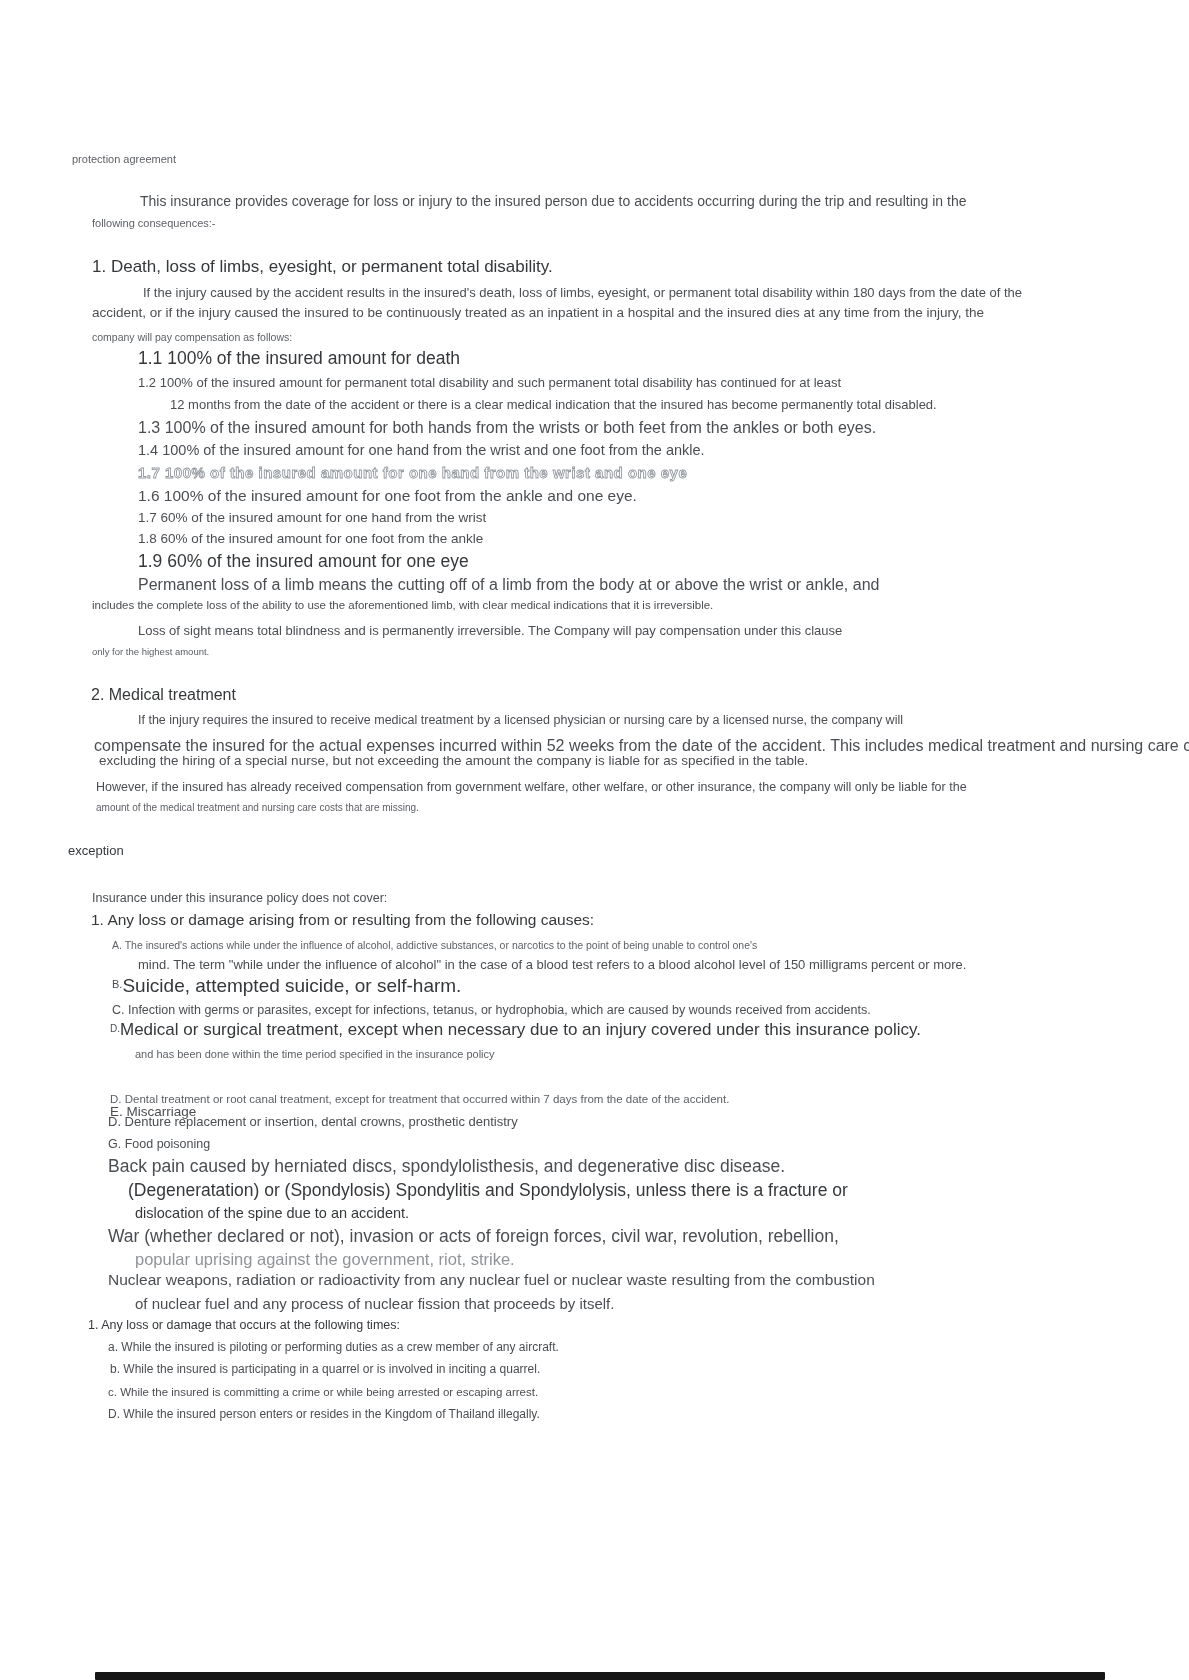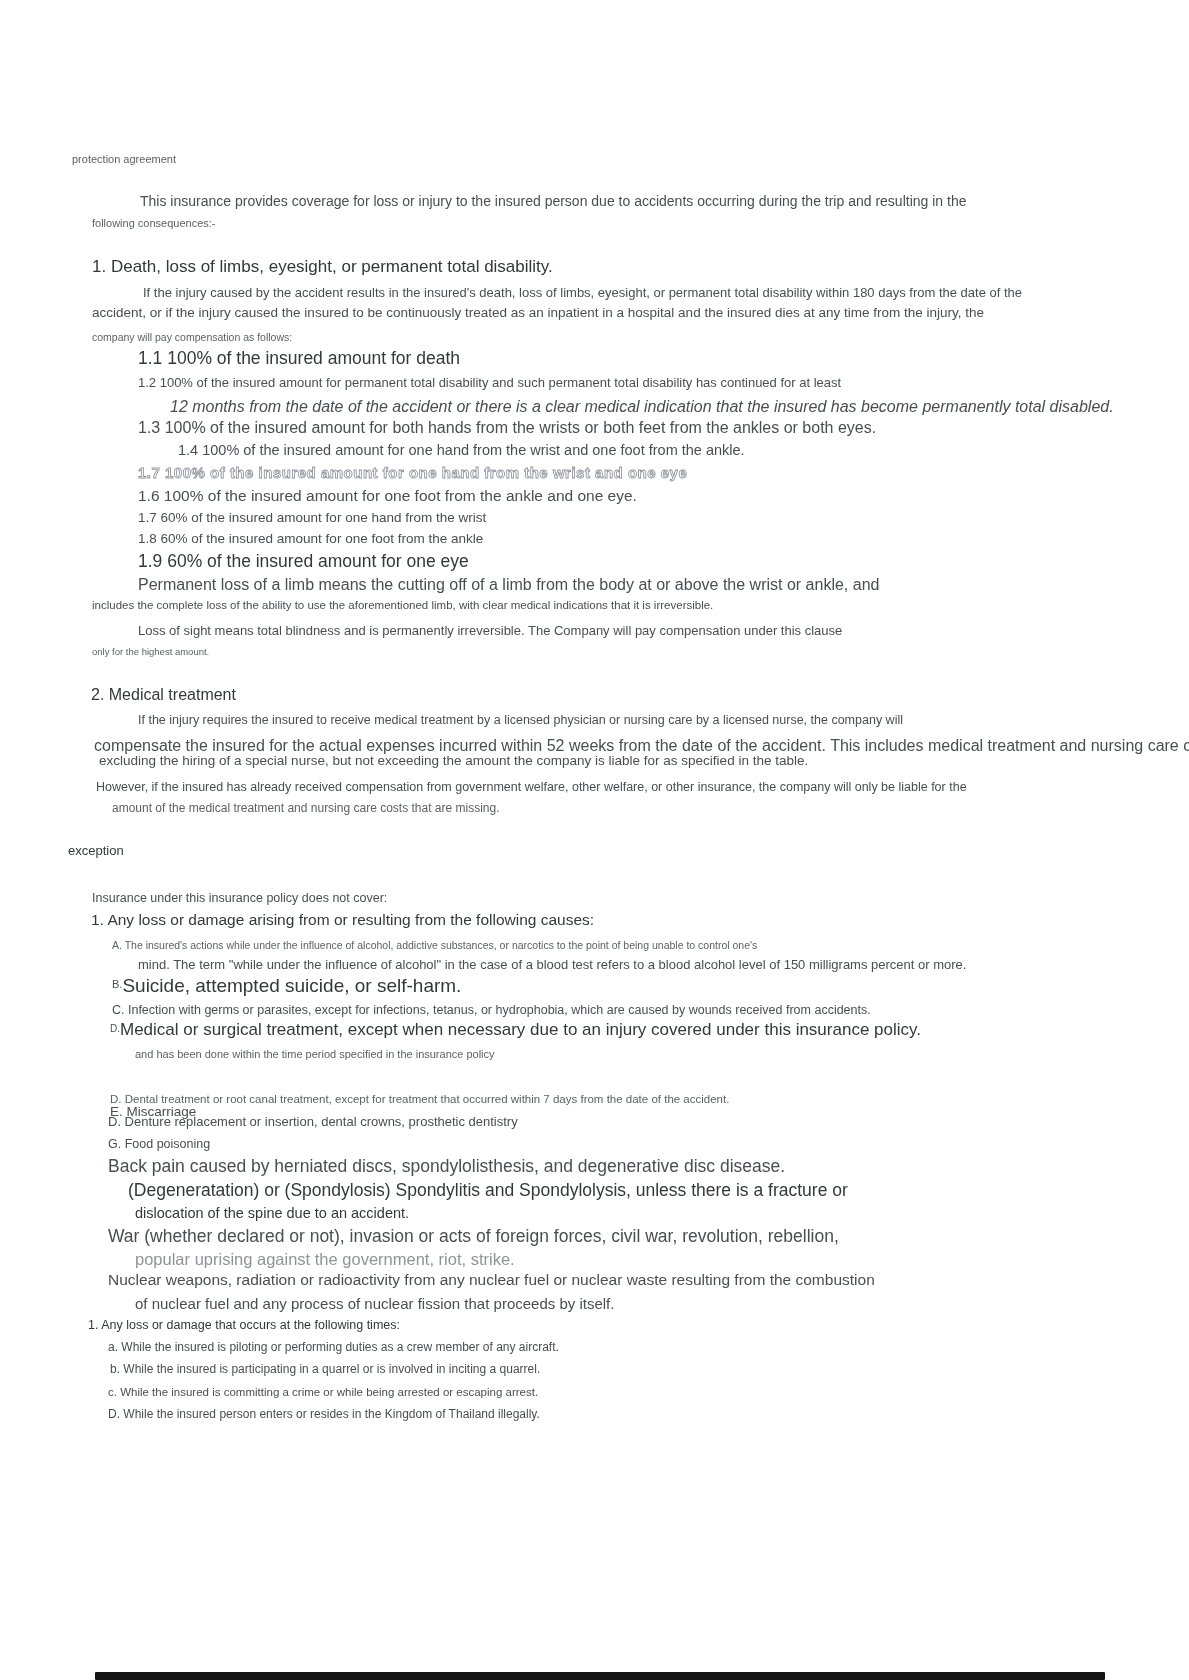--- a/index.html
+++ b/index.html
@@ -56,41 +56,41 @@
   <div class="line faint" style="left:92px; top:217px; font-size:11px;">following consequences:-</div>
 
   <div class="line dark" style="left:92px; top:257px; font-size:17px;">1. Death, loss of limbs, eyesight, or permanent total disability.</div>
 
   <div class="line body" style="left:143px; top:286px; font-size:13px;">If the injury caused by the accident results in the insured's death, loss of limbs, eyesight, or permanent total disability within 180 days from the date of the</div>
   <div class="line body" style="left:92px; top:305px; font-size:13.5px;">accident, or if the injury caused the insured to be continuously treated as an inpatient in a hospital and the insured dies at any time from the injury, the</div>
   <div class="line faint" style="left:92px; top:331px; font-size:10.5px;">company will pay compensation as follows:</div>
 
   <div class="line dark" style="left:138px; top:348px; font-size:17.5px;">1.1 100% of the insured amount for death</div>
   <div class="line body" style="left:138px; top:376px; font-size:13px;">1.2 100% of the insured amount for permanent total disability and such permanent total disability has continued for at least</div>
-  <div class="line body" style="left:170px; top:398px; font-size:16px;font-style:italic;">12 months from the date of the accident or there is a clear medical indication that the insured has become permanently total disabled.</div>
+  <div class="line body" style="left:170px; top:398px; font-size:13px;">12 months from the date of the accident or there is a clear medical indication that the insured has become permanently total disabled.</div>
   <div class="line body" style="left:138px; top:419px; font-size:16px;">1.3 100% of the insured amount for both hands from the wrists or both feet from the ankles or both eyes.</div>
-  <div class="line body" style="left:138px; top:442px; font-size:14.5px;margin-left:40px;">1.4 100% of the insured amount for one hand from the wrist and one foot from the ankle.</div>
+  <div class="line body" style="left:138px; top:442px; font-size:14.5px;">1.4 100% of the insured amount for one hand from the wrist and one foot from the ankle.</div>
   <div class="line outline" style="left:138px; top:464px; font-size:15px; font-weight:bold;">1.7 100% of the insured amount for one hand from the wrist and one eye</div>
   <div class="line body" style="left:138px; top:487px; font-size:15.5px;">1.6 100% of the insured amount for one foot from the ankle and one eye.</div>
   <div class="line body" style="left:138px; top:510px; font-size:13.5px;">1.7 60% of the insured amount for one hand from the wrist</div>
   <div class="line body" style="left:138px; top:531px; font-size:13.5px;">1.8 60% of the insured amount for one foot from the ankle</div>
   <div class="line dark" style="left:138px; top:551px; font-size:17.5px;">1.9 60% of the insured amount for one eye</div>
 
   <div class="line body" style="left:138px; top:576px; font-size:16px;">Permanent loss of a limb means the cutting off of a limb from the body at or above the wrist or ankle, and</div>
   <div class="line body" style="left:92px; top:599px; font-size:11.5px;">includes the complete loss of the ability to use the aforementioned limb, with clear medical indications that it is irreversible.</div>
 
   <div class="line body" style="left:138px; top:624px; font-size:13px;">Loss of sight means total blindness and is permanently irreversible. The Company will pay compensation under this clause</div>
   <div class="line faint" style="left:92px; top:647px; font-size:9.5px;">only for the highest amount.</div>
 
   <div class="line dark" style="left:91px; top:686px; font-size:16px;">2. Medical treatment</div>
   <div class="line body" style="left:138px; top:713px; font-size:12.5px;">If the injury requires the insured to receive medical treatment by a licensed physician or nursing care by a licensed nurse, the company will</div>
   <div class="line body" style="left:94px; top:737px; font-size:16px;">compensate the insured for the actual expenses incurred within 52 weeks from the date of the accident. This includes medical treatment and nursing care costs,</div>
   <div class="line body" style="left:99px; top:753px; font-size:13.5px;">excluding the hiring of a special nurse, but not exceeding the amount the company is liable for as specified in the table.</div>
   <div class="line body" style="left:96px; top:780px; font-size:12.5px;">However, if the insured has already received compensation from government welfare, other welfare, or other insurance, the company will only be liable for the</div>
-  <div class="line faint" style="left:112px; top:802px; font-size:12px;">amount of the medical treatment and nursing care costs that are missing.</div>
+  <div class="line faint" style="left:96px; top:802px; font-size:10px;">amount of the medical treatment and nursing care costs that are missing.</div>
 
   <div class="line dark" style="left:68px; top:844px; font-size:13px;">exception</div>
   <div class="line body" style="left:92px; top:891px; font-size:12.5px;">Insurance under this insurance policy does not cover:</div>
   <div class="line dark" style="left:91px; top:911px; font-size:15.5px;">1. Any loss or damage arising from or resulting from the following causes:</div>
 
   <div class="line faint" style="left:112px; top:939px; font-size:10.5px;">A. The insured's actions while under the influence of alcohol, addictive substances, or narcotics to the point of being unable to control one's</div>
   <div class="line body" style="left:138px; top:958px; font-size:13px;">mind. The term "while under the influence of alcohol" in the case of a blood test refers to a blood alcohol level of 150 milligrams percent or more.</div>
 
   <div class="line dark" style="left:112px; top:975px;">
     <span class="prefix" style="font-size:11px; vertical-align:4px;">B.</span><span style="font-size:19px;">Suicide, attempted suicide, or self-harm.</span>

